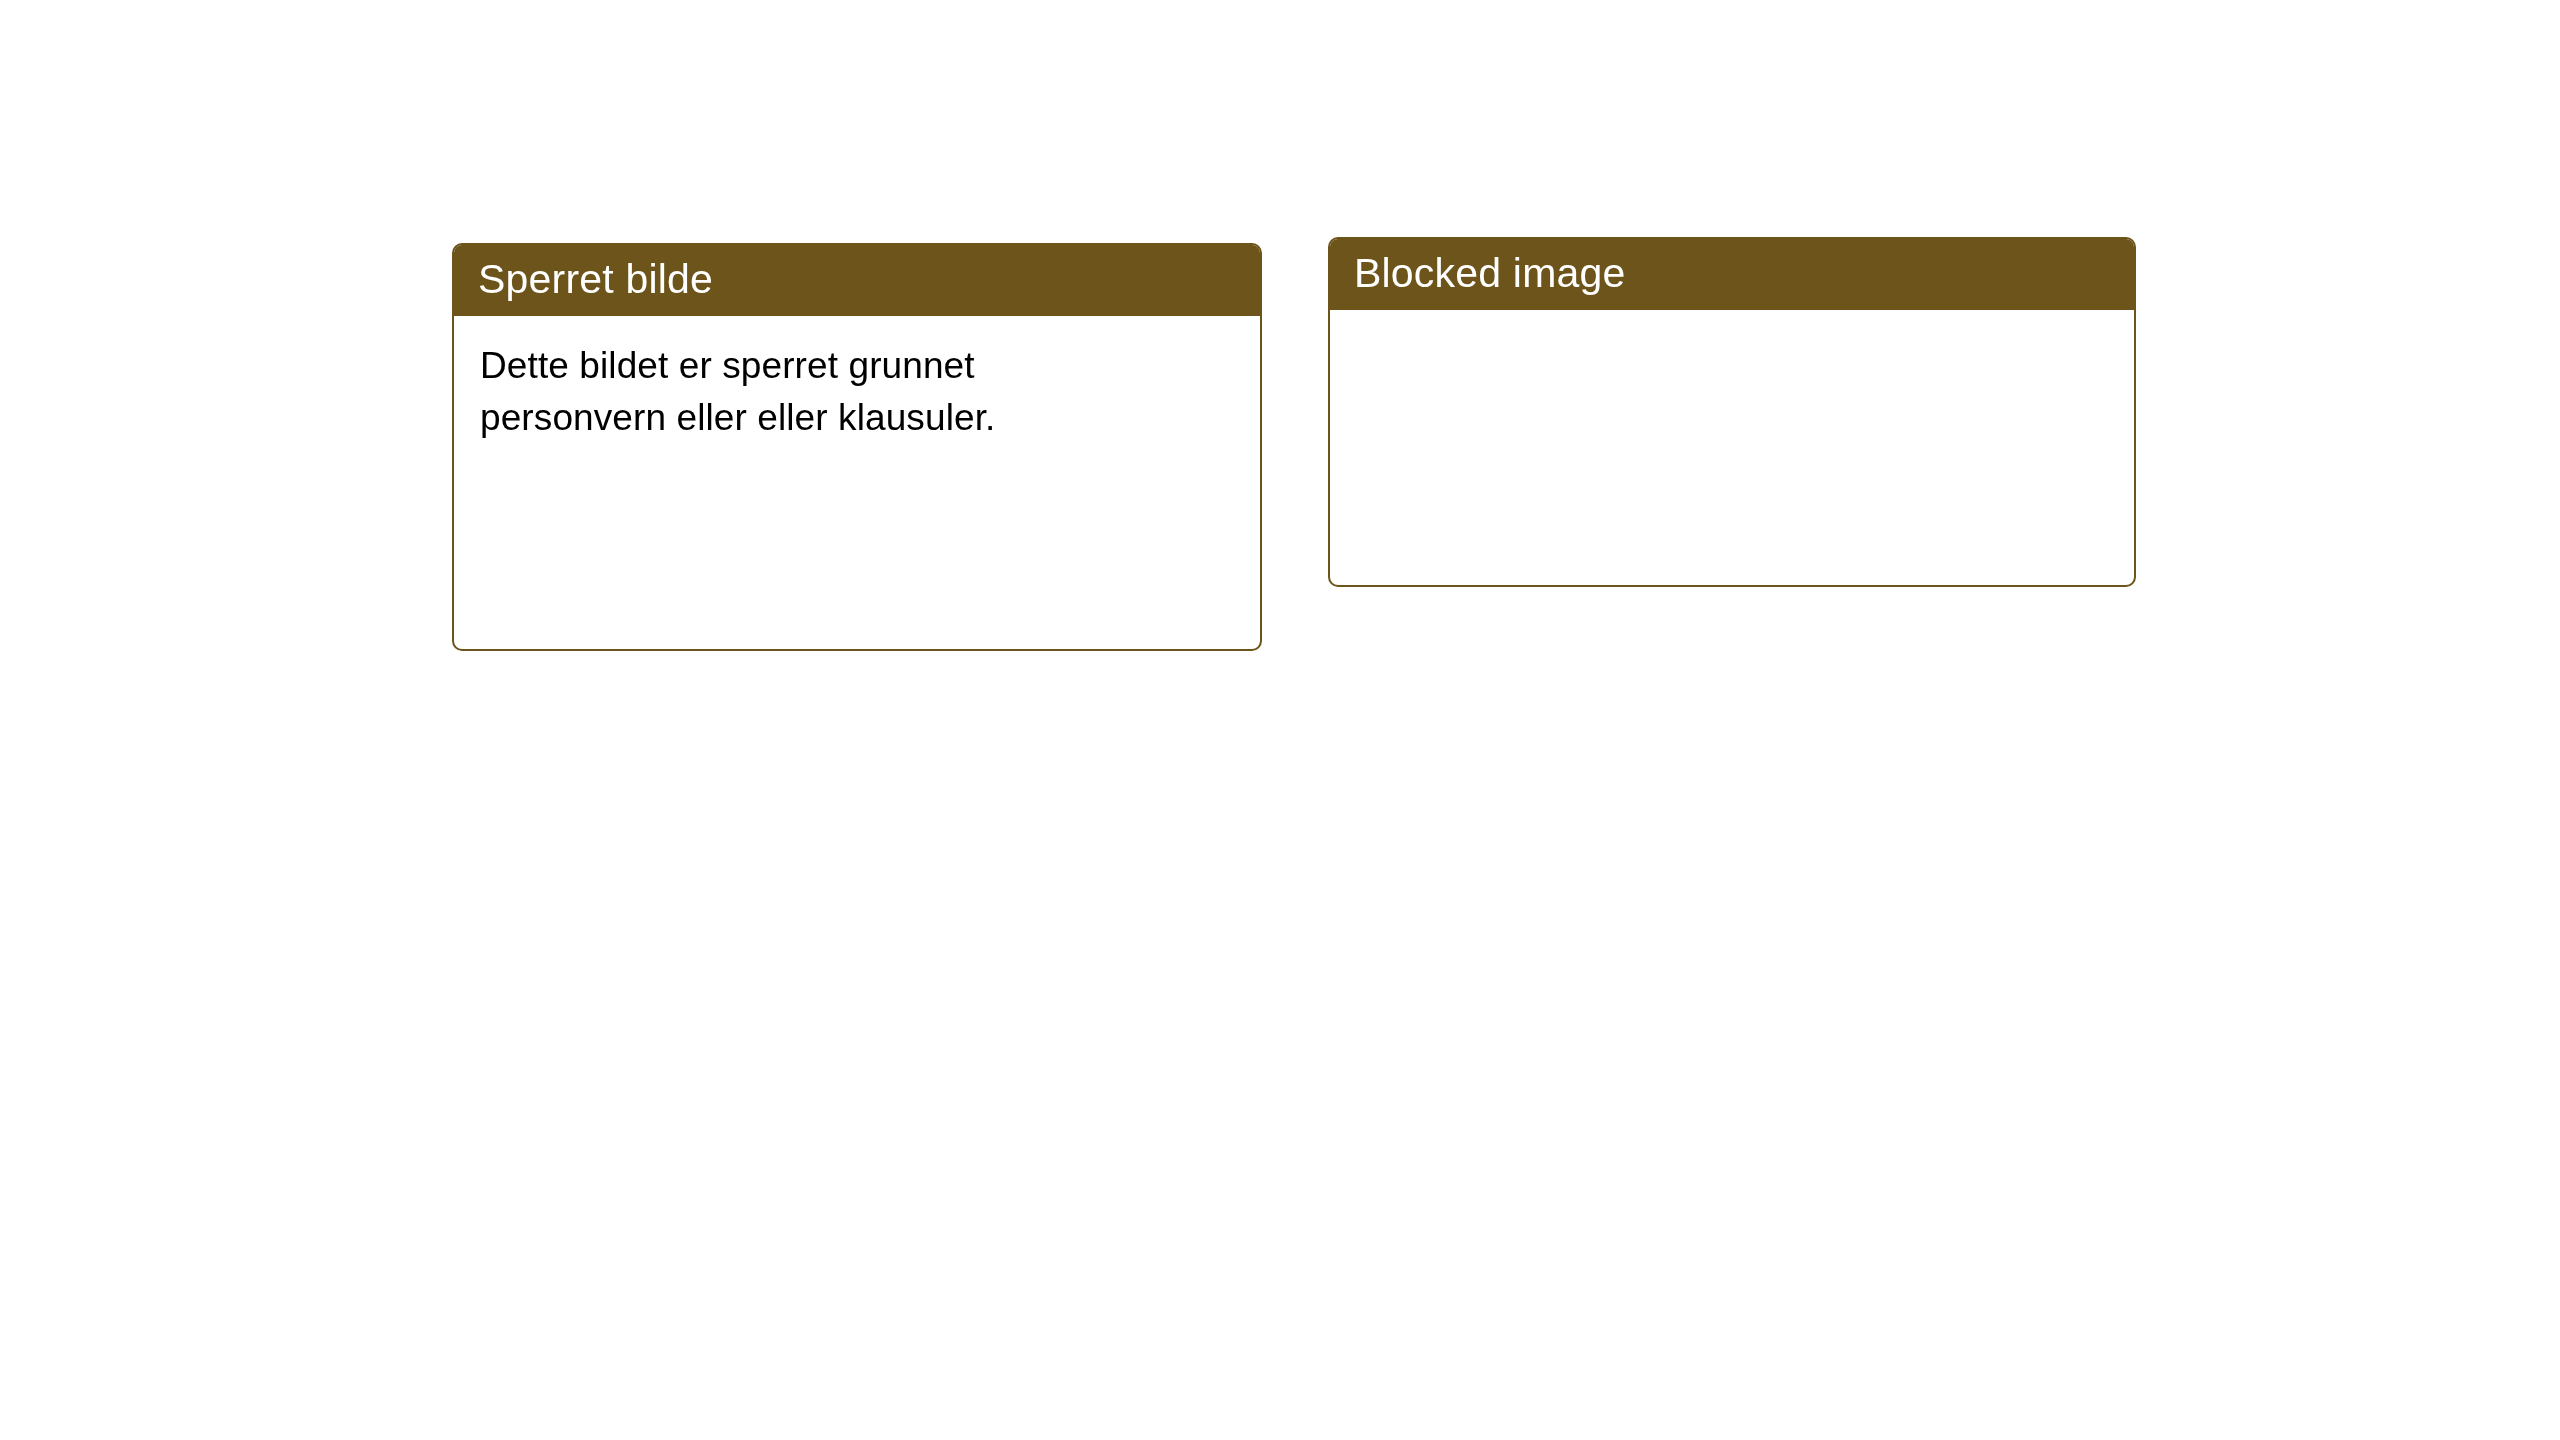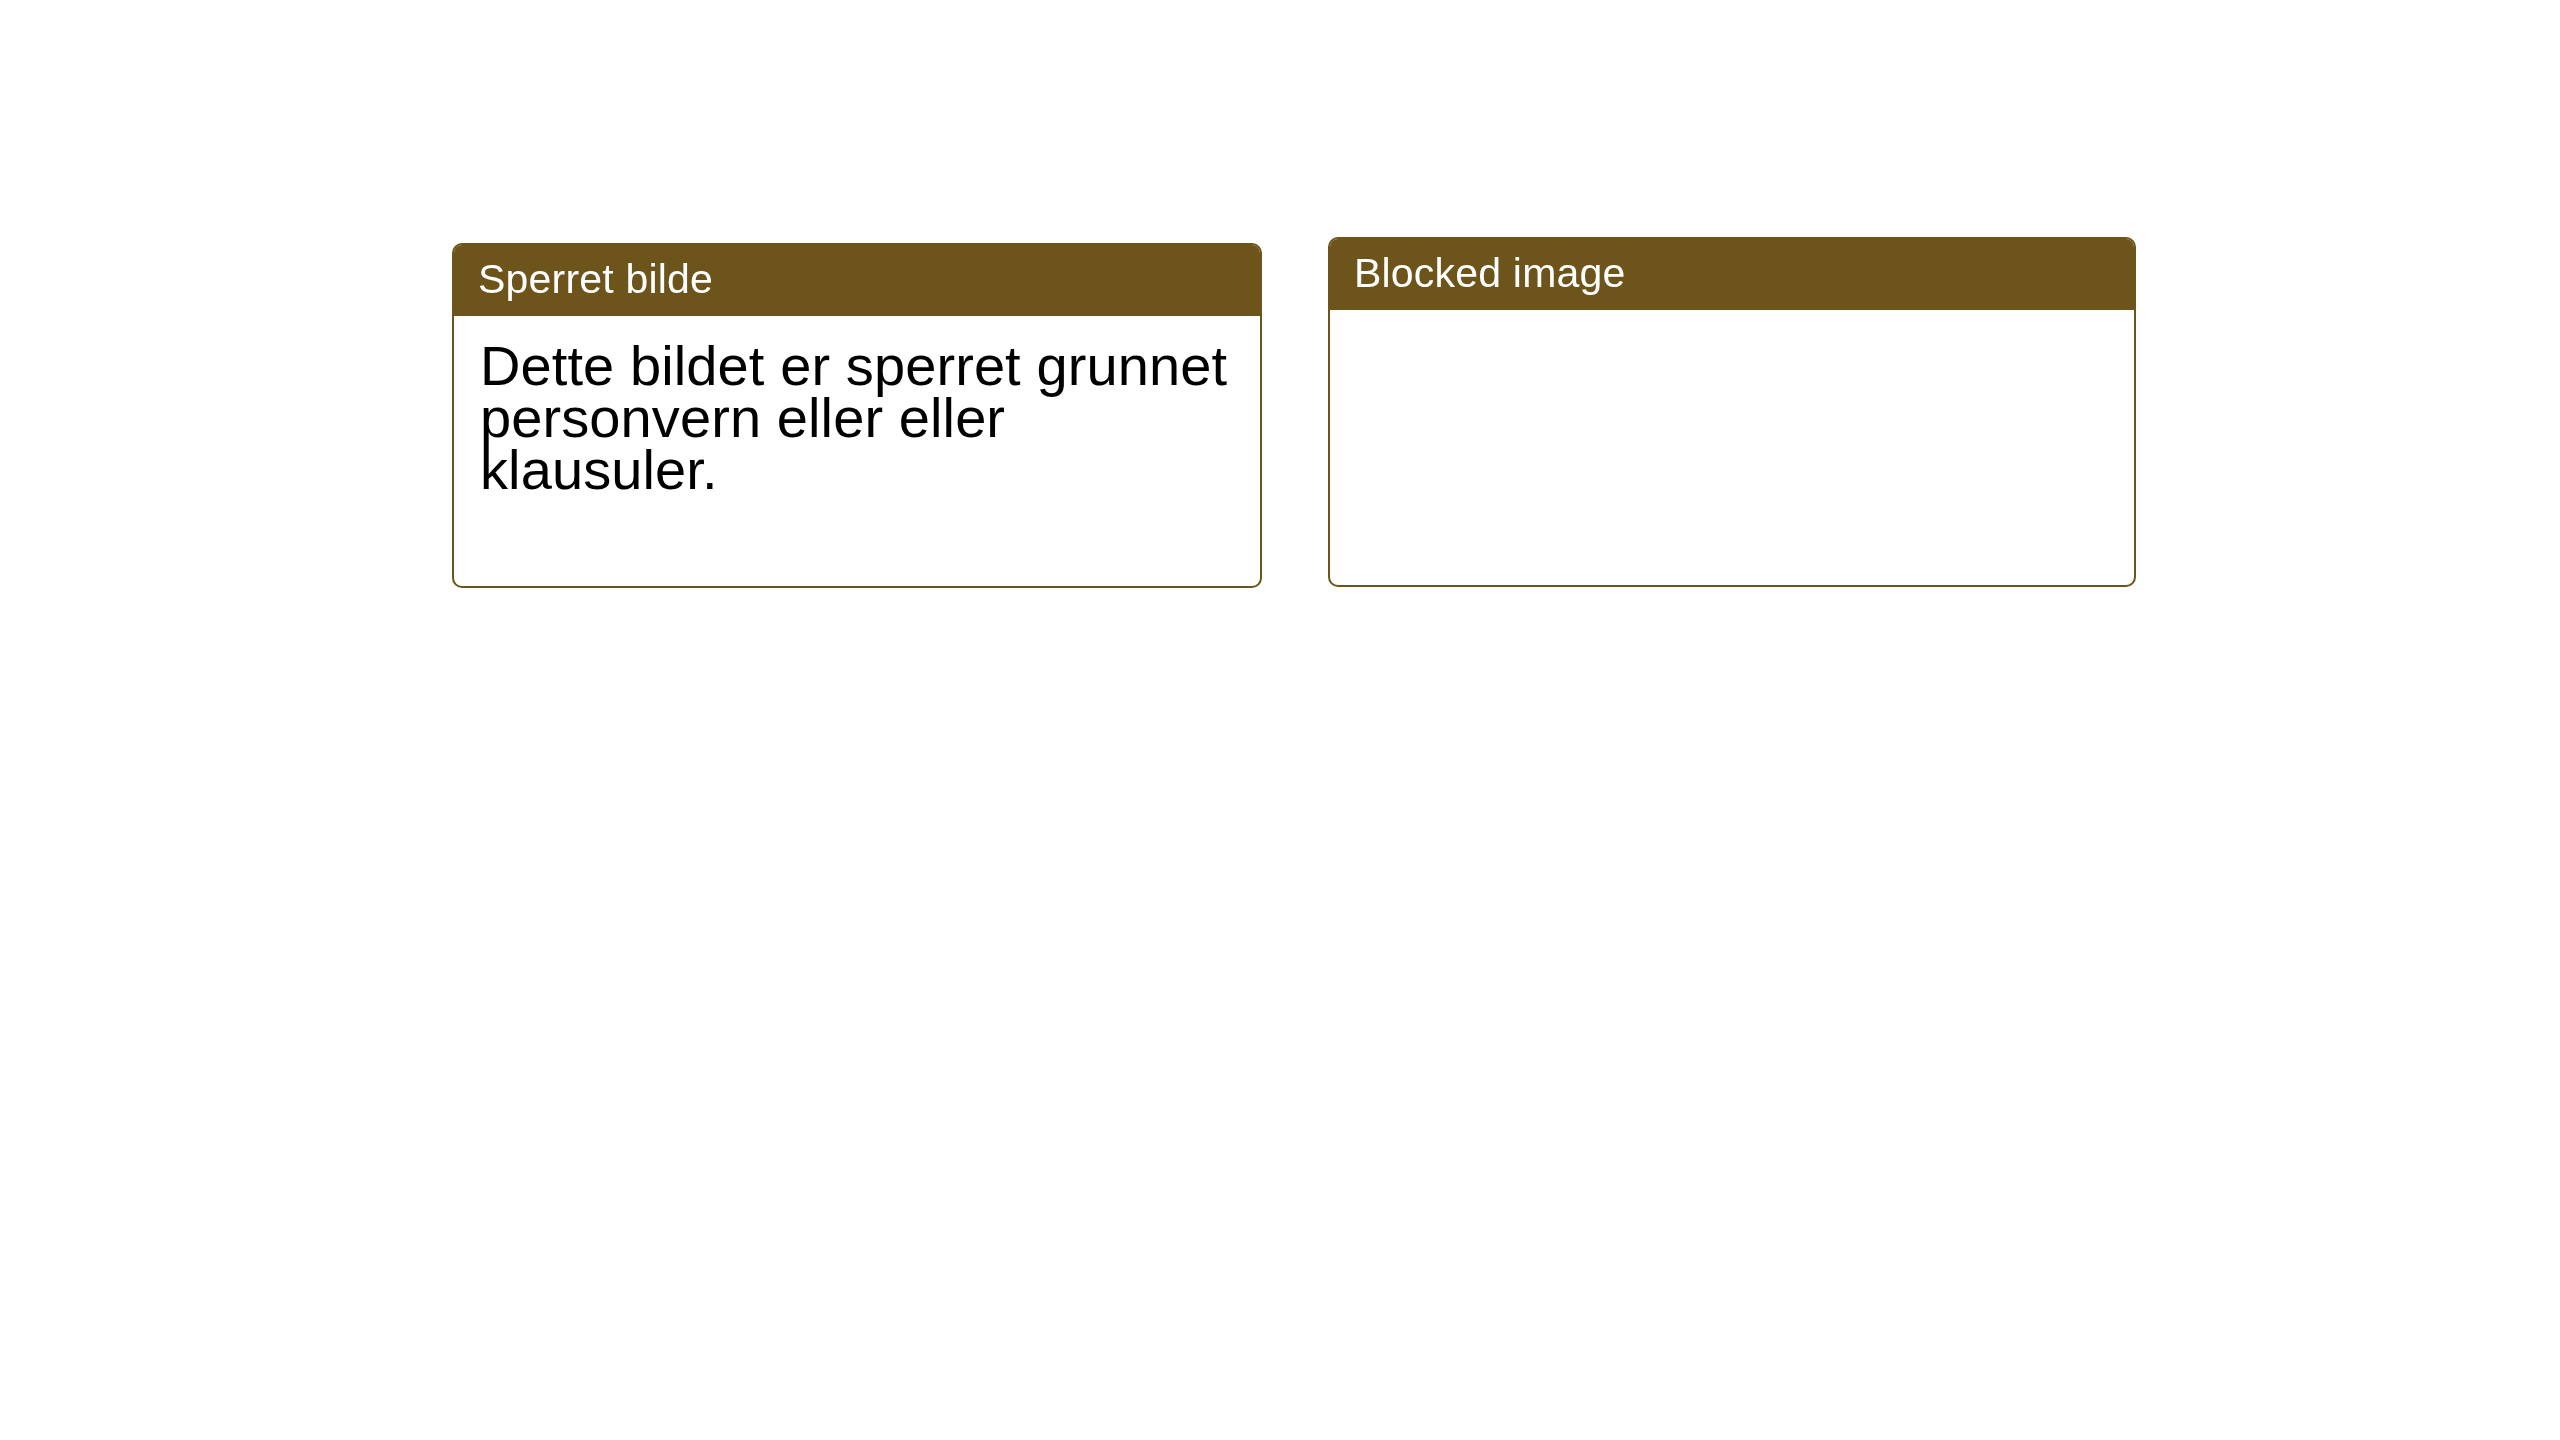--- a/index.html
+++ b/index.html
@@ -26,21 +26,21 @@
     box-sizing: border-box;
     background: #ffffff;
     border: 2px solid #6d541a;
     border-radius: 10px;
     overflow: hidden;
   }
   .notice-card.card-no {
     left: 452px;
     top: 243px;
     width: 810px;
-    height: 345px;
+    height: 408px;
   }
   .notice-card.card-en {
     left: 1328px;
     top: 237px;
     width: 808px;
     height: 350px;
   }
   .notice-header {
     box-sizing: border-box;
     background: #6d541a;
@@ -48,21 +48,21 @@
     font-size: 41px;
     line-height: 1;
     padding: 14px 24px 16px 24px;
     letter-spacing: 0.2px;
     white-space: nowrap;
   }
   .notice-body {
     box-sizing: border-box;
     padding: 24px 26px 0 26px;
     color: #000000;
-    font-size: 56px;
+    font-size: 37px;
     line-height: 52px;
     letter-spacing: 0.1px;
   }
   .notice-body p {
     margin: 0;
   }
 </style>
 </head>
 <body>
 

